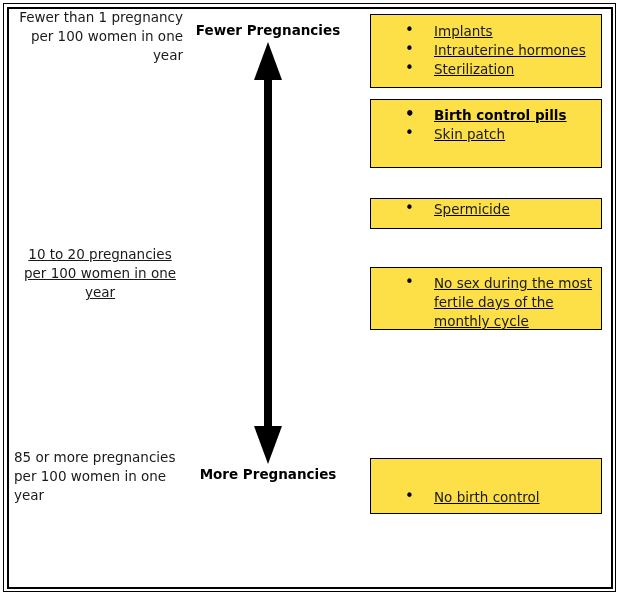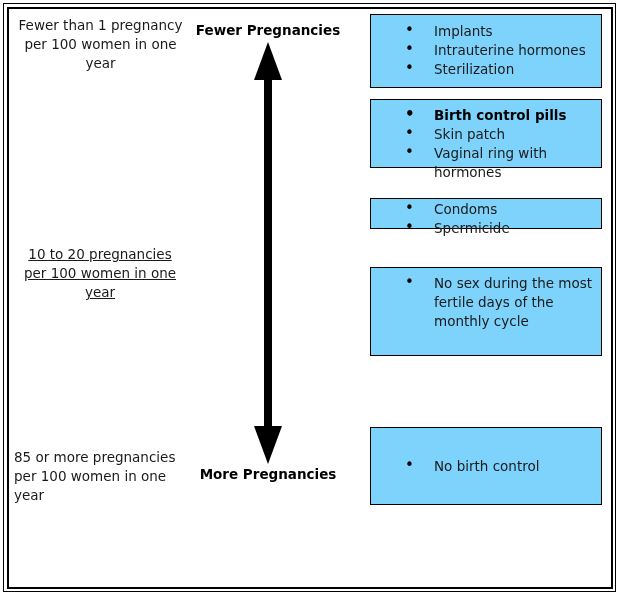--- a/index.html
+++ b/index.html
@@ -41,21 +41,21 @@
   }
 
   
   .scale-label {
     position: absolute;
     font-size: 13.5px;
     line-height: 19px;
     color: #1a1a1a;
     white-space: pre-line;
   }
-  .scale-top    { left: 18px;  top: 16px;  width: 165px; text-align: center; }
+  .scale-top    { left: 18px;  top: 8px;  width: 165px; text-align: right; }
   .scale-middle { left: 20px;  top: 245px; width: 160px; text-align: center; text-decoration: underline; }
   .scale-bottom { left: 14px;  top: 448px; width: 175px; text-align: left; }
 
   
   .arrow-caption {
     position: absolute;
     font-size: 13.5px;
     font-weight: bold;
     color: #000000;
     text-align: center;
@@ -73,21 +73,22 @@
     height: 422px;
   }
 
   
   .opt-box {
     position: absolute;
     left: 370px;
     width: 232px;
     border: 1.6px solid #000000;
     box-sizing: border-box;
-    background: #7dd3fc;
+    background: #fde047;
+    text-decoration: underline;
   }
 
   .opt-list {
     list-style: none;
     margin: 0;
     padding: 0;
   }
   .opt-item {
     position: relative;
     font-size: 13.5px;
@@ -138,36 +139,34 @@
       <li class="opt-item">Implants</li>
       <li class="opt-item">Intrauterine hormones</li>
       <li class="opt-item">Sterilization</li>
     </ul>
   </div>
 
   <div class="opt-box" style="top:99px; height:69px;">
     <ul class="opt-list" style="padding-top:6px;">
       <li class="opt-item strong">Birth control pills</li>
       <li class="opt-item">Skin patch</li>
-      <li class="opt-item">Vaginal ring with hormones</li>
     </ul>
   </div>
 
   <div class="opt-box" style="top:198px; height:31px;">
     <ul class="opt-list" style="padding-top:1px;">
-      <li class="opt-item">Condoms</li>
       <li class="opt-item">Spermicide</li>
     </ul>
   </div>
 
-  <div class="opt-box" style="top:267px; height:89px;">
+  <div class="opt-box" style="top:267px; height:63px;">
     <ul class="opt-list" style="padding-top:6px;">
       <li class="opt-item">No sex during the most fertile days of the monthly cycle</li>
     </ul>
   </div>
 
-  <div class="opt-box" style="top:427px; height:78px;">
+  <div class="opt-box" style="top:458px; height:56px;">
     <ul class="opt-list" style="padding-top:29px;">
       <li class="opt-item">No birth control</li>
     </ul>
   </div>
 
 </div>
 
 </body></html>

